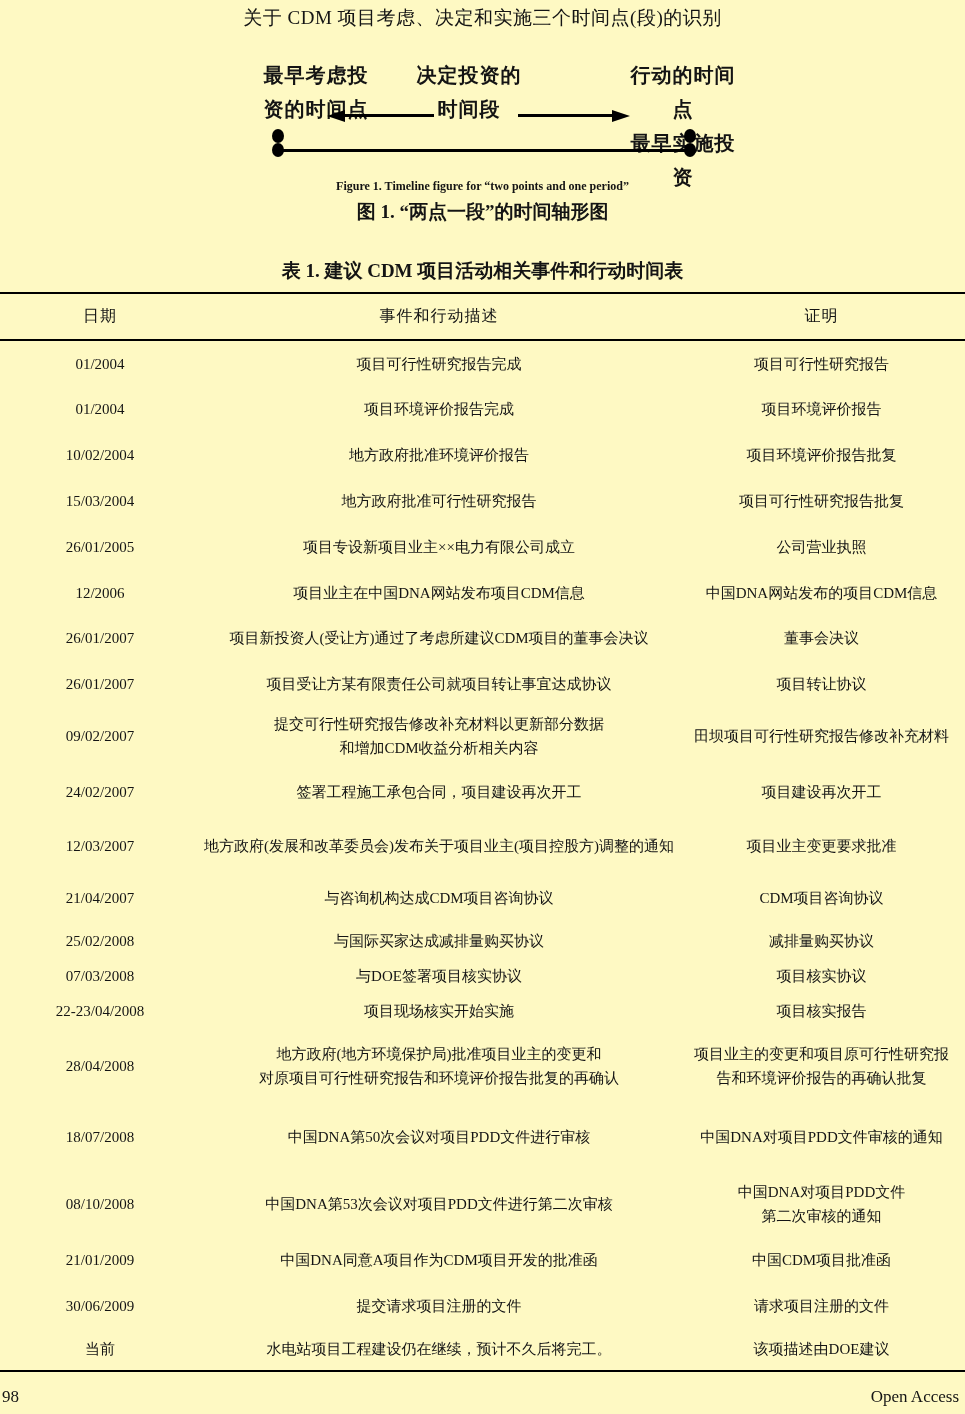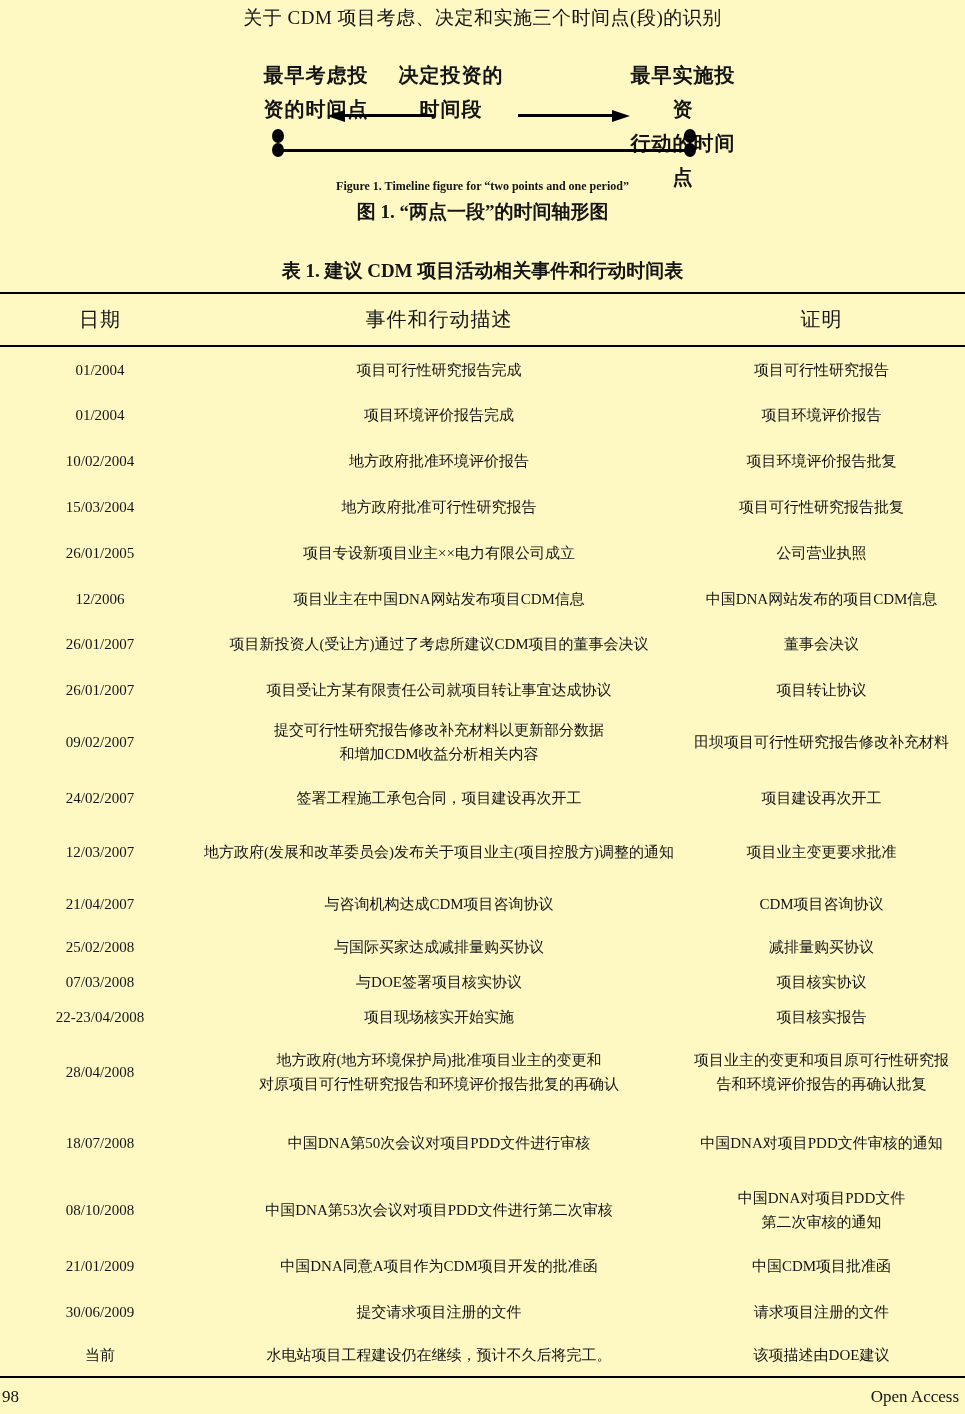--- a/index.html
+++ b/index.html
@@ -16,21 +16,21 @@
     position: absolute; top: 5px; left: 0; width: 965px;
     text-align: center; font-size: 19px; letter-spacing: 0.5px;
   }
   
   .figure { position: absolute; top: 50px; left: 0; width: 965px; height: 120px; }
   .fig-label {
     position: absolute; top: 8px; text-align: center;
     font-size: 20px; font-weight: bold; line-height: 34px; letter-spacing: 1px;
   }
   .fig-label-left   { left: 224px; width: 112px; margin-left: 36px; }
-  .fig-label-center { left: 392px; width: 118px; }
+  .fig-label-center { left: 410px; width: 118px; }
   .fig-label-right  { left: 624px; width: 118px; }
   .arrow-line { position: absolute; height: 0; border-top: 3px solid #000; }
   .arrow-line-left  { left: 344px; width: 90px; top: 64px; }
   .arrow-line-right { left: 518px; width: 96px; top: 64px; }
   .tri { position: absolute; width: 0; height: 0; border-top: 6px solid transparent; border-bottom: 6px solid transparent; }
   .tri-left  { left: 327px; top: 60px; border-right: 18px solid #000; }
   .tri-right { left: 612px; top: 60px; border-left: 18px solid #000; }
   .axis-line { position: absolute; left: 278px; top: 99px; width: 412px; height: 0; border-top: 3px solid #000; }
   .dot { position: absolute; width: 12px; height: 14px; background: #000; border-radius: 50%; }
   .dot-l-top { left: 272px; top: 79px; }
@@ -45,21 +45,21 @@
   .tbl-cap-en { top: 239px; }
   .tbl-cap-cn { top: 258px; }
   
   table.events {
     position: absolute; top: 292px; left: 0; width: 965px;
     border-collapse: collapse; table-layout: fixed;
     border-top: 2px solid #000; border-bottom: 2px solid #000;
   }
   table.events thead tr { height: 30px; border-bottom: 2px solid #000; }
   table.events th {
-    font-weight: normal; font-size: 20px; text-align: center;
+    font-weight: normal; font-size: 16px; text-align: center;
     vertical-align: middle; padding: 12px; letter-spacing: 1px;
   }
   table.events td {
     font-size: 15px; text-align: center; vertical-align: middle;
     padding: 0 4px; line-height: 24px;
   }
   .col-date { width: 200px; }
   .col-event { width: 478px; }
   .col-evidence { width: 287px; }
   
@@ -76,22 +76,22 @@
   <div class="figure">
     <div class="fig-label fig-label-left">
       <div>最早考虑投</div>
       <div>资的时间点</div>
     </div>
     <div class="fig-label fig-label-center">
       <div>决定投资的</div>
       <div>时间段</div>
     </div>
     <div class="fig-label fig-label-right">
+      <div>行动的时间点</div>
       <div>最早实施投资</div>
-      <div>行动的时间点</div>
     </div>
 
     <div class="tri tri-left"></div>
     <div class="arrow-line arrow-line-left"></div>
     <div class="arrow-line arrow-line-right"></div>
     <div class="tri tri-right"></div>
 
     <div class="axis-line"></div>
     <div class="dot dot-l-top"></div>
     <div class="dot dot-l-bot"></div>

